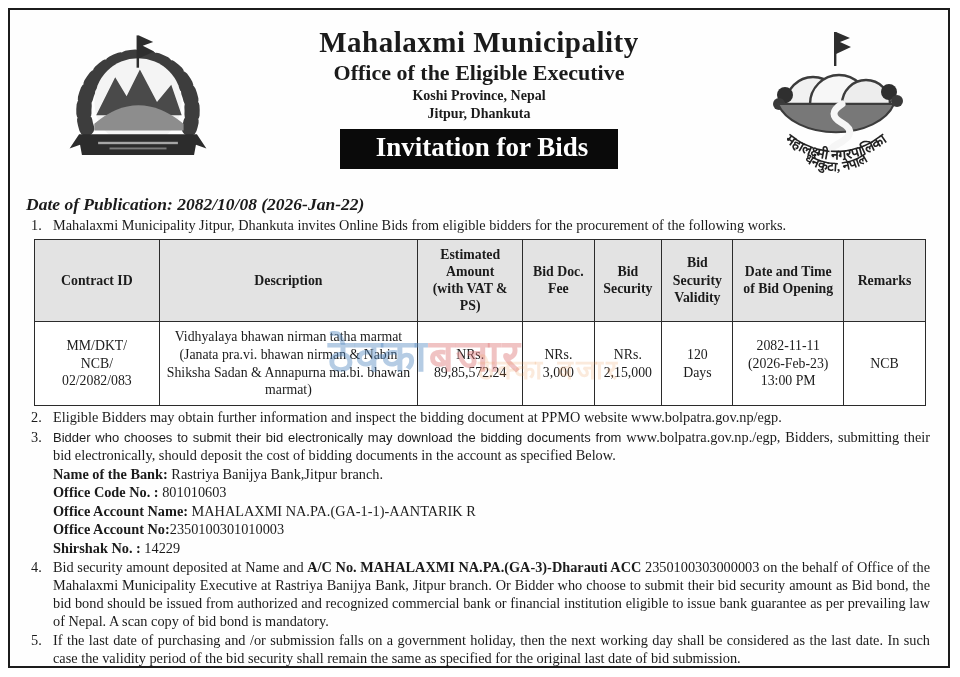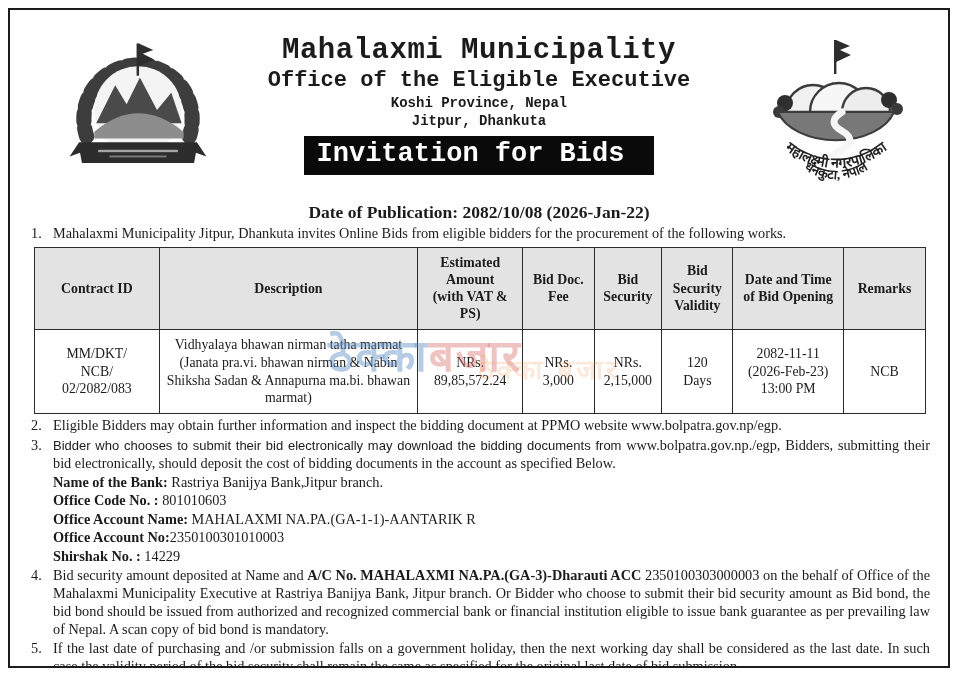--- a/index.html
+++ b/index.html
@@ -4,26 +4,26 @@
 <style>
   * { margin:0; padding:0; box-sizing:border-box; }
   html,body { width:960px; height:677px; background:#ffffff; font-family:"Liberation Serif", serif; color:#1b1b1b; }
   .page { position:absolute; left:8px; top:8px; width:942px; height:660px; border:2px solid #1c1c1c; background:#fefefe; overflow:hidden; }
   .content { position:relative; width:100%; height:100%; padding:6px 16px 4px 16px; }
 
   
   .hdr { position:relative; height:172px; }
   .logo-left { position:absolute; left:36px; top:6px; }
   .logo-right { position:absolute; right:14px; top:2px; }
-  .hdr-center { width:560px; margin:12px auto; text-align:center; padding-top:6px;font-family:Liberation Mono, monospace; }
+  .hdr-center { width:560px; margin:4px auto; text-align:center; padding-top:6px; }
   .title { font-size:29px; font-weight:bold; letter-spacing:0.5px; }
   .subtitle { font-size:22px; font-weight:bold; margin-top:1px; }
   .addr { font-size:14px; font-weight:bold; margin-top:2px; }
-  .banner { display:inline-block; background:#0a0a0a; color:#ffffff; font-size:27px; font-weight:bold; padding:3px 30px 6px 13px; margin-top:7px; }
-  .pubdate { text-align:center; font-size:17.5px; font-weight:bold; margin-top:2px; }
+  .banner { display:inline-block; background:#0a0a0a; color:#ffffff; font-size:27px; font-weight:bold; padding:3px 30px 6px 36px; margin-top:7px; }
+  .pubdate { font-size:17.5px; font-weight:bold; margin-top:2px;font-style:italic; }
 
   
   .nitem { display:flex; font-size:14.3px; line-height:1.24; margin-top:2px; }
   .nitem .n { flex:0 0 27px; padding-left:5px; }
   .nitem .t { flex:1; text-align:justify; padding-right:2px; }
   .sans { font-family:Liberation Sans, sans-serif; font-size:13px; }
   .bank-line { font-size:14.3px; line-height:1.3; text-align:left; }
   .blabel { font-weight:bold; }
   .bval-bold { font-weight:normal; }
 

